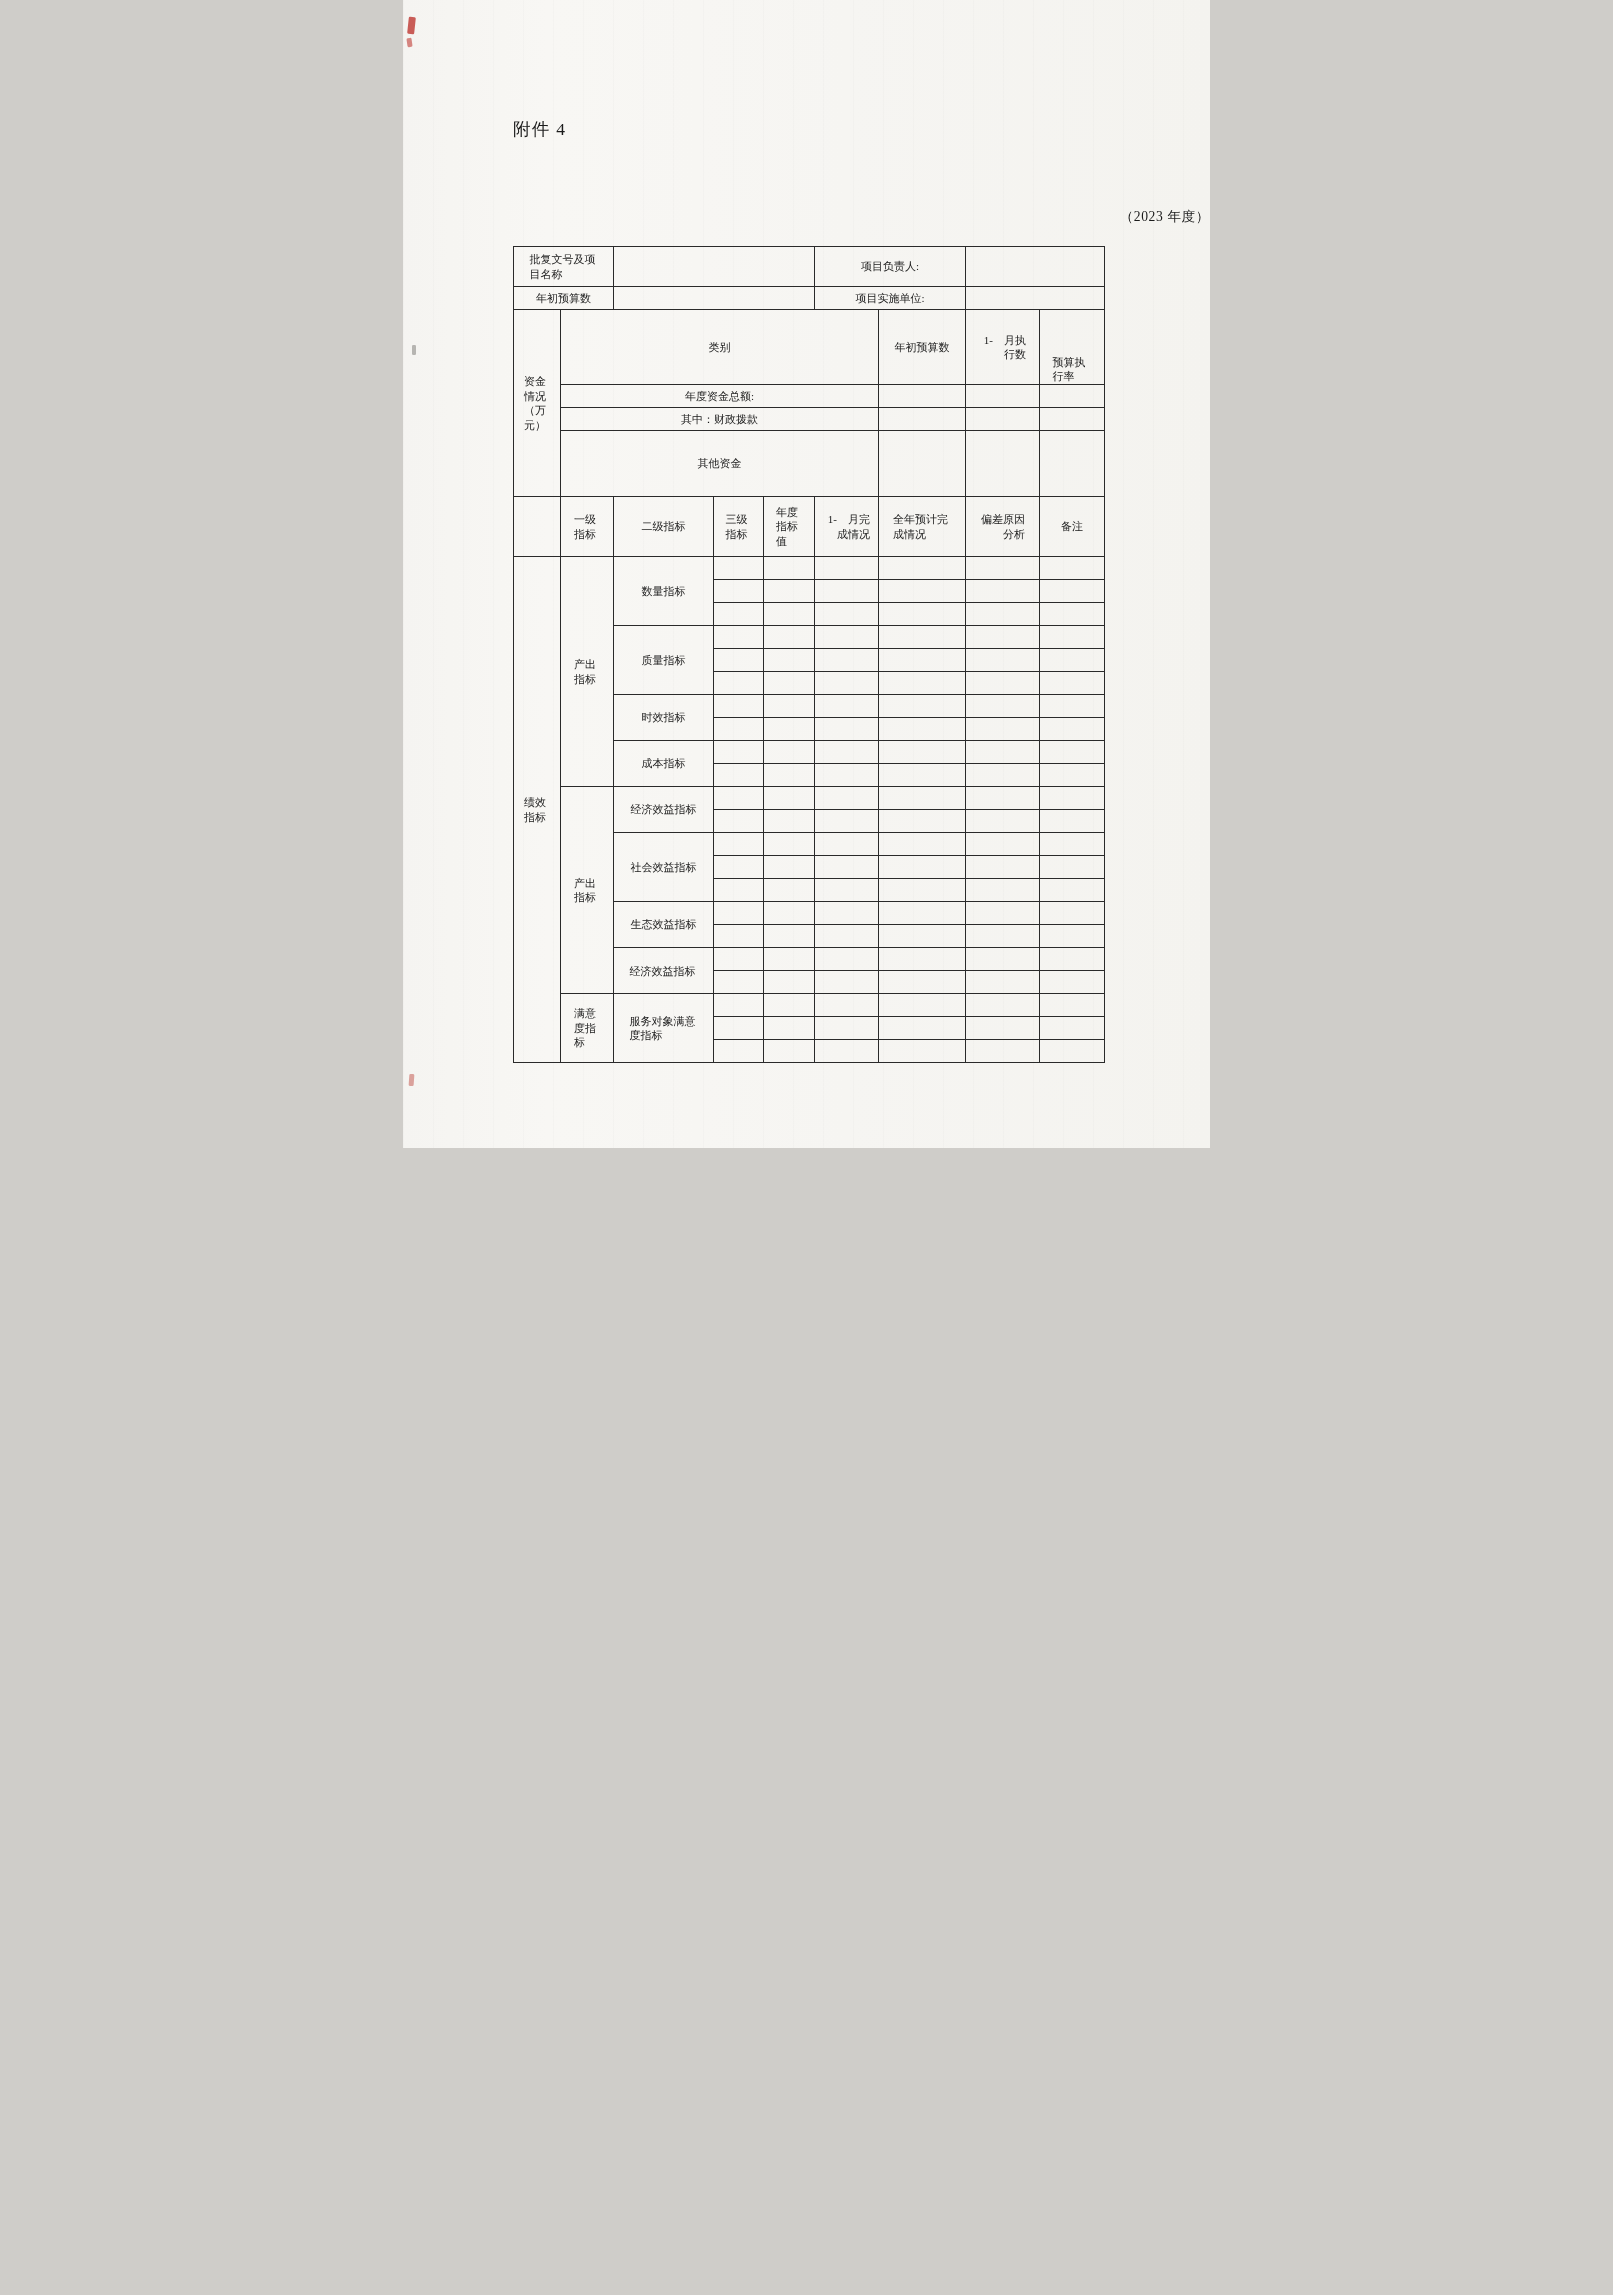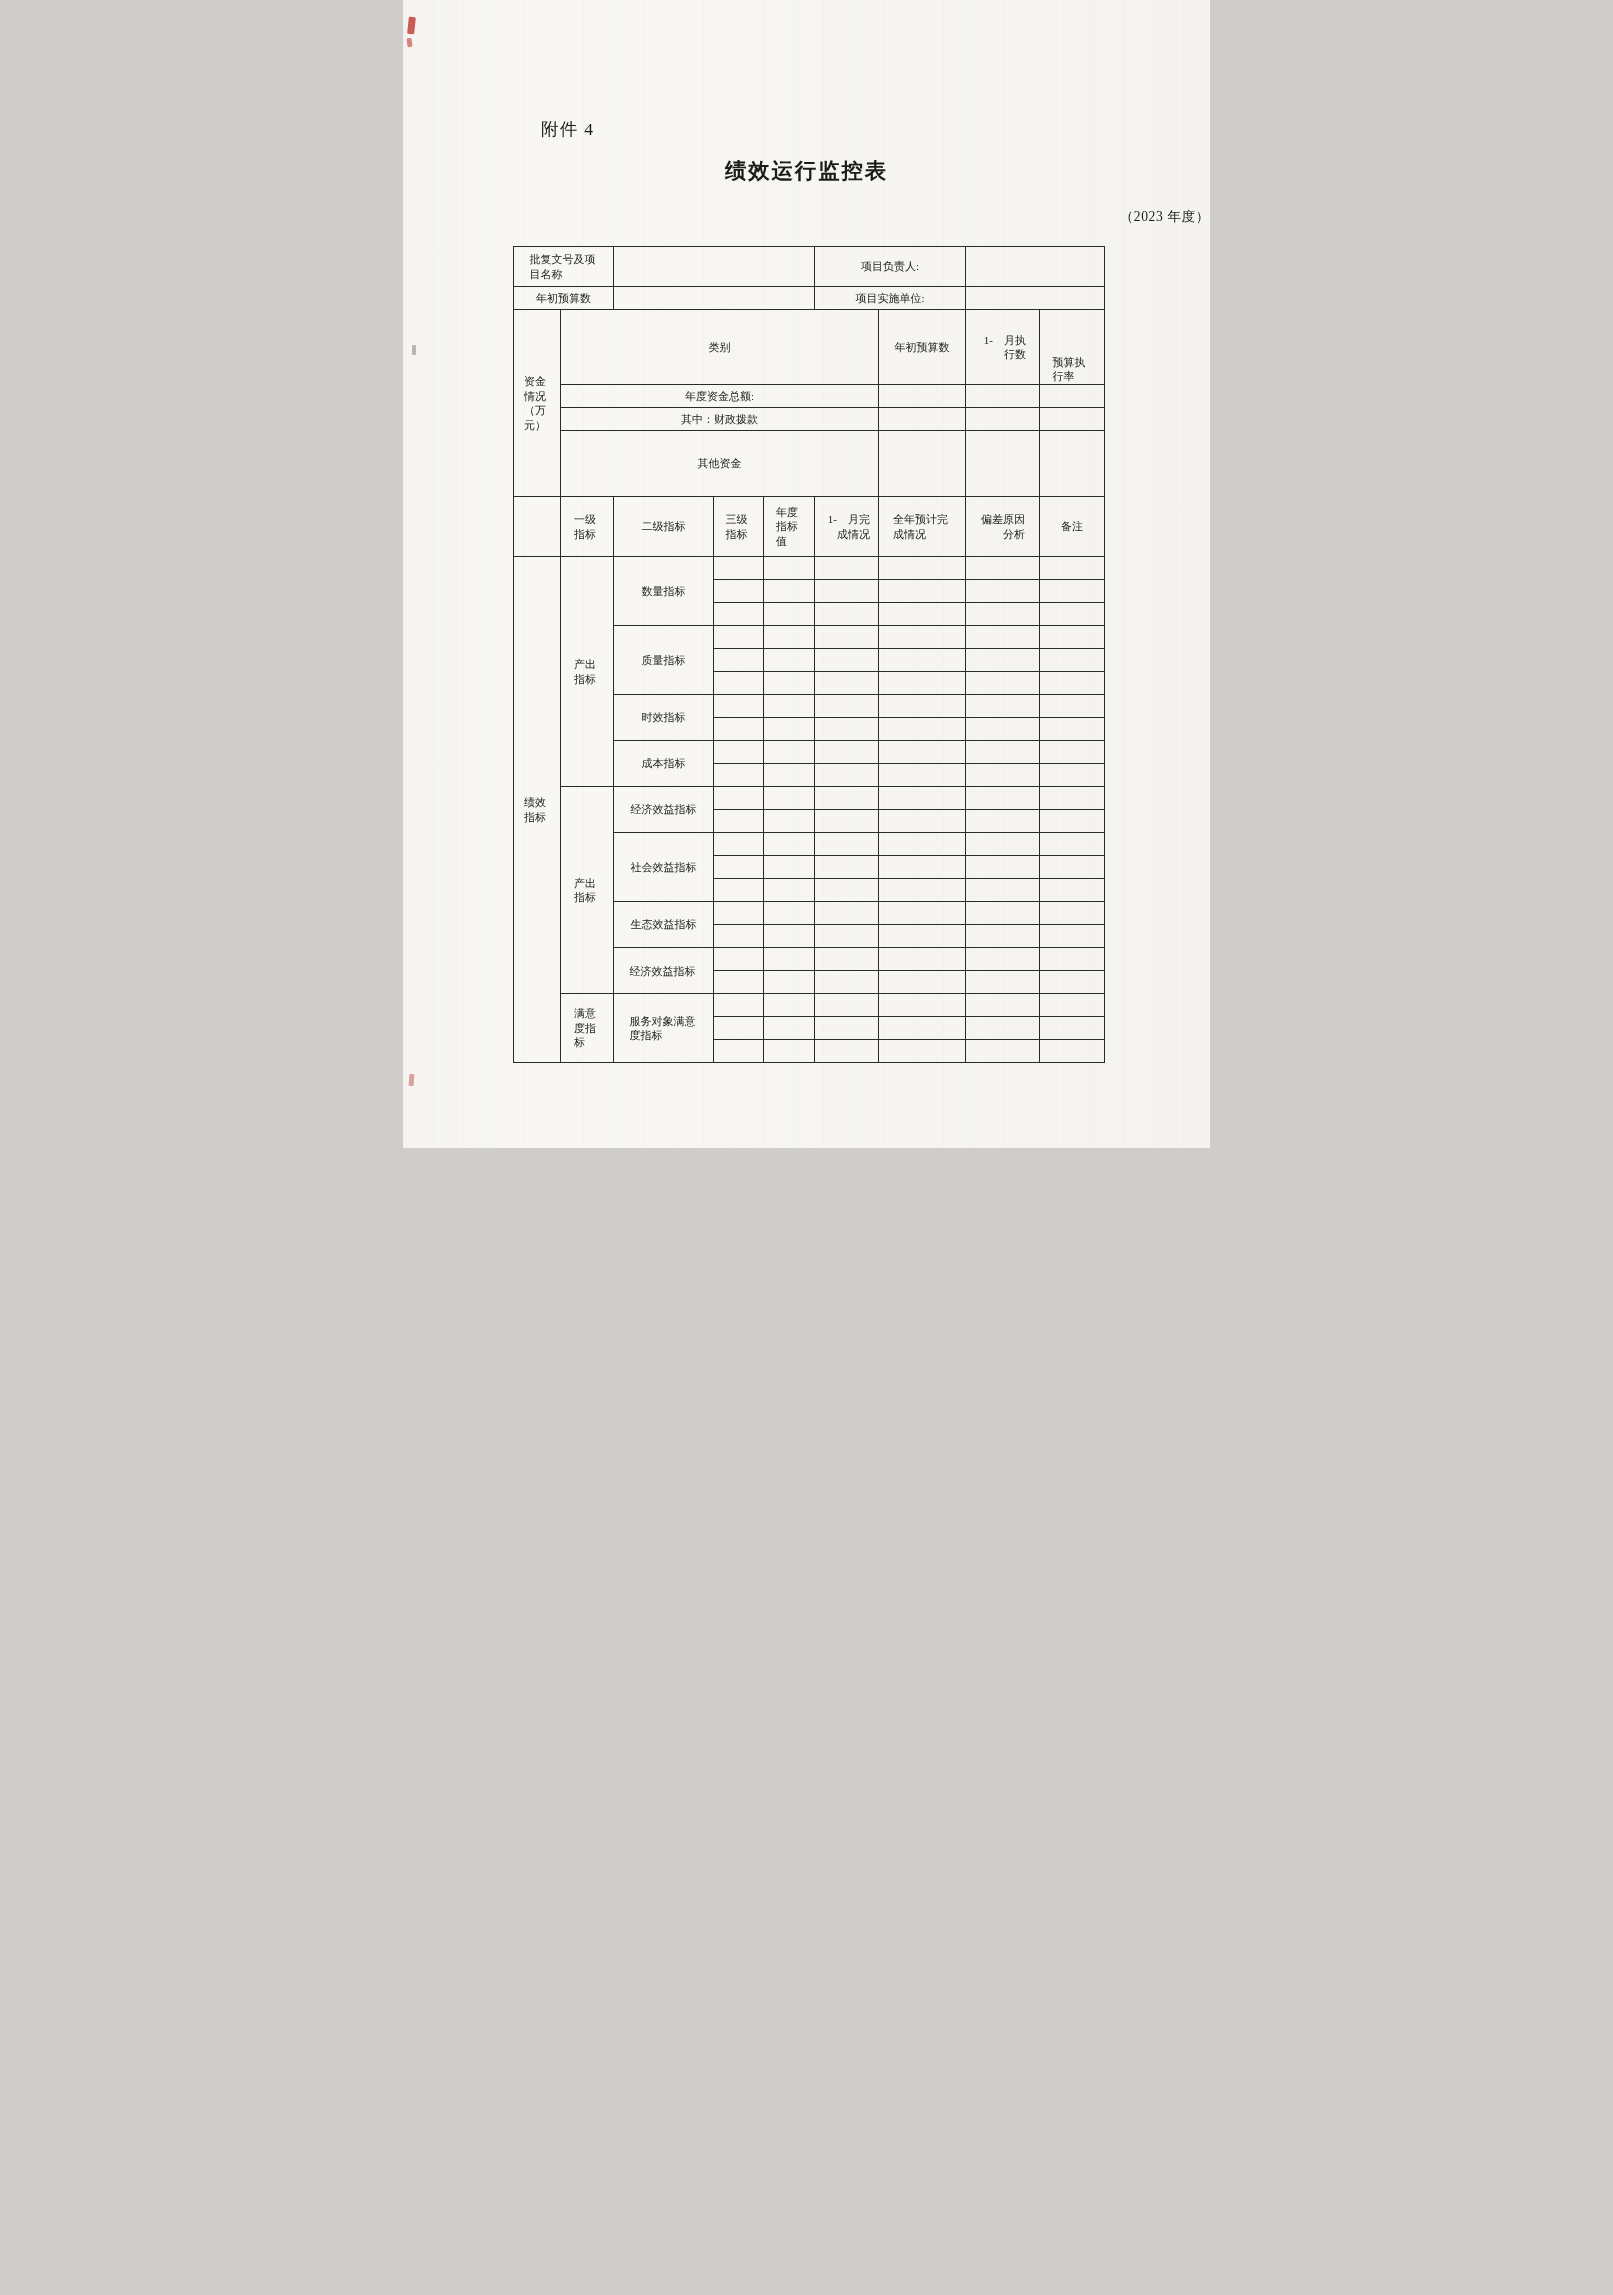--- a/index.html
+++ b/index.html
@@ -7,21 +7,21 @@
     position:relative;
     width:807px;height:1148px;
     margin:0 auto;
     background:
       repeating-linear-gradient(90deg, rgba(0,0,0,0.016) 0 1.3px, rgba(0,0,0,0) 1.3px 30px),
       linear-gradient(90deg,#f5f4f1 0%,#f8f7f4 18%,#f6f5f2 55%,#f4f3ef 100%);
     font-family:"Liberation Serif","DejaVu Serif",serif;
     color:#1b1b1b;
     overflow:hidden;
   }
-  .attachment{position:absolute;left:110px;top:117px;font-size:17.5px;letter-spacing:1.3px;margin-left:28px;}
+  .attachment{position:absolute;left:110px;top:117px;font-size:17.5px;letter-spacing:1.3px;}
   .doc-title{position:absolute;left:0;top:156px;width:100%;text-align:center;
     font-family:"Liberation Sans","DejaVu Sans",sans-serif;font-weight:bold;
     font-size:21.4px;letter-spacing:1.9px;}
   .doc-subtitle{position:absolute;left:0;top:208px;width:100%;text-align:right;font-size:13.6px;letter-spacing:0.6px;}
   .tblwrap{position:absolute;left:110px;top:246px;}
   table.frm{border-collapse:collapse;table-layout:fixed;width:591px;background:transparent;}
   table.frm td{border:1.3px solid #2a2a2a;padding:0.6px 3.2px;text-align:center;vertical-align:middle;
     font-size:11px;line-height:1.32;overflow:hidden;}
   table.frm{border:1.9px solid #222;}
   td.left{text-align:left;padding-left:5.2px;}
@@ -44,21 +44,20 @@
 <body>
 
 <div class="sheet">
 
   <div class="artifact a1"></div>
   <div class="artifact a2"></div>
   <div class="artifact a3"></div>
   <div class="artifact a4"></div>
 
   <div class="attachment">附件 4</div>
-  <div class="doc-title">绩效运行监控表</div>
   <div class="doc-subtitle">（2023 年度）</div>
 
   <div class="tblwrap">
     <table class="frm">
       <colgroup>
         <col style="width:47px">
           <col style="width:53px">
           <col style="width:100px">
         <col style="width:50px">
           <col style="width:51px">

